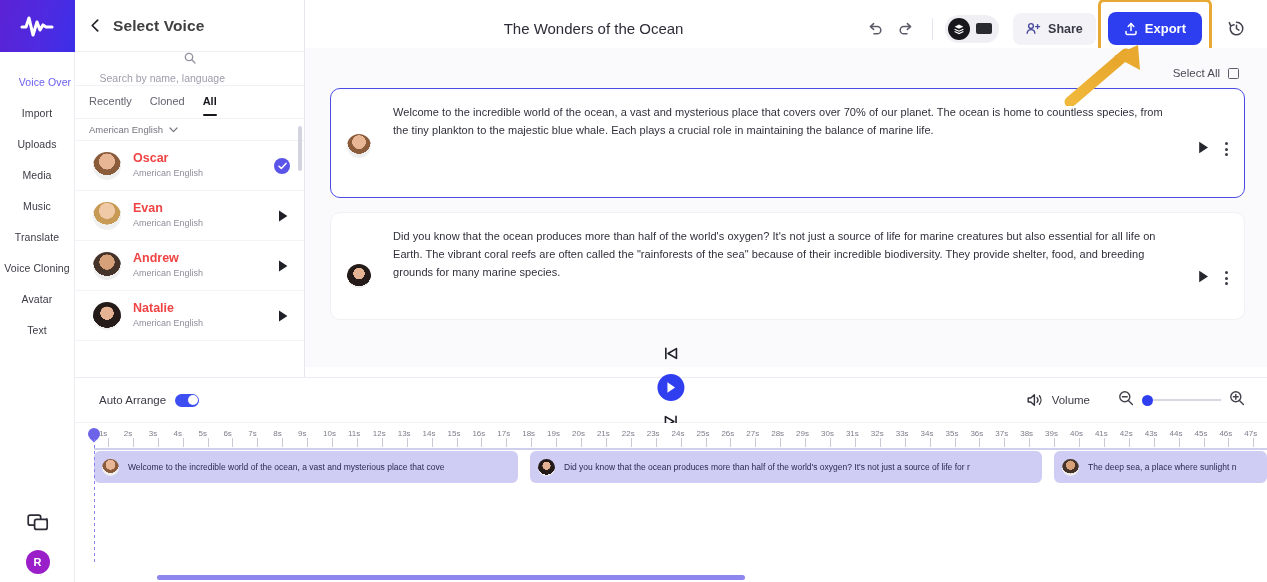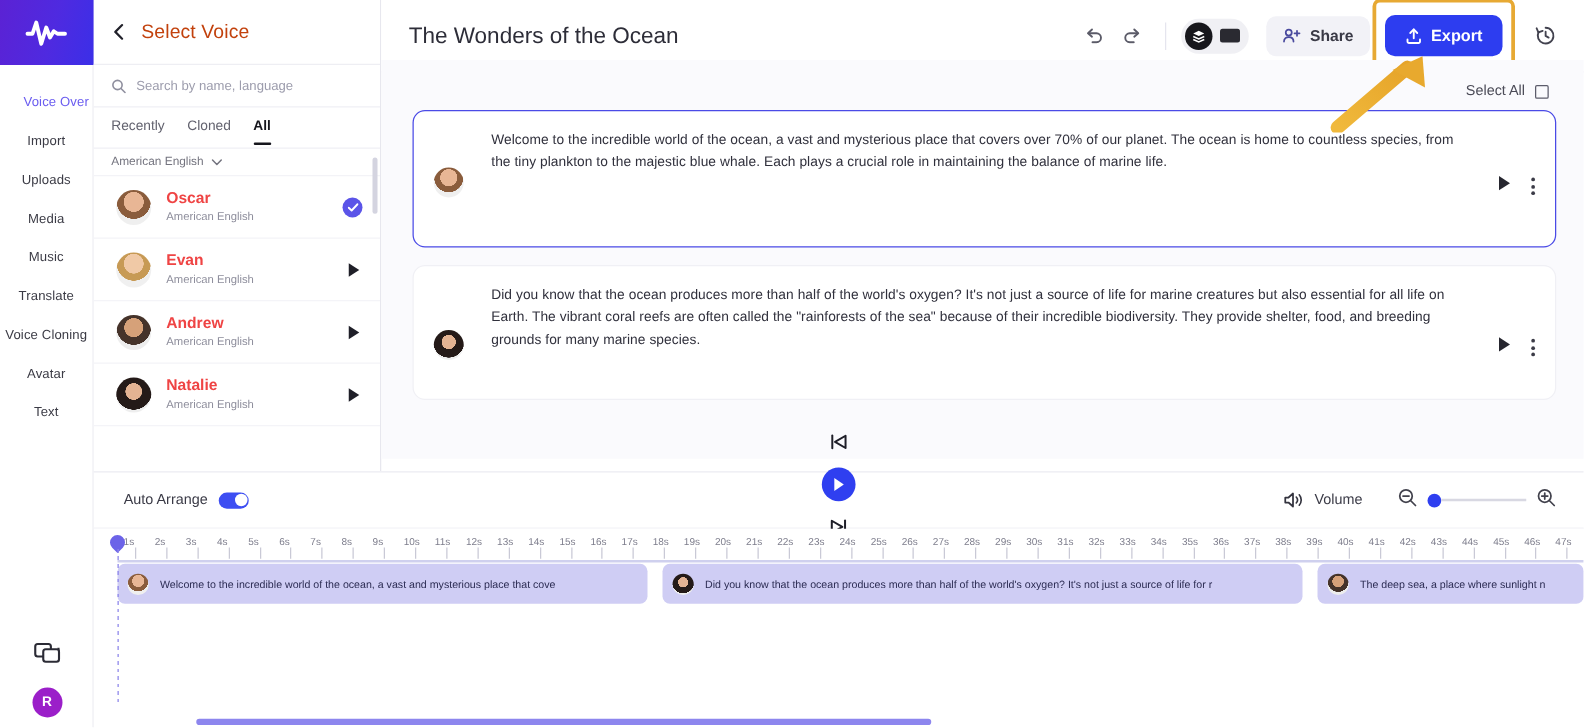--- a/index.html
+++ b/index.html
@@ -36,23 +36,23 @@
     font-weight:600; cursor:pointer;
   }
 
   
   .vpanel {
     position:absolute; left:75px; top:0; width:230px; height:377px;
     background:#fff; border-right:1px solid #e7e7ee;
   }
   .vhead { height:52px; display:flex; align-items:center; gap:11px; padding:0 14px; border-bottom:1px solid #eeeef3; }
   .back-ico { width:13px; height:13px; cursor:pointer; flex:0 0 auto; }
-  .vtitle { font-size:15.5px; font-weight:400; color:#c2410c; letter-spacing:.1px; }
-
-  .vsearch { height:34px; display:flex; align-items:center; gap:8px; padding:0 14px; border-bottom:1px solid #f0f0f5; }
+  .vtitle { font-size:15.5px; font-weight:700; color:#404040; letter-spacing:.1px; }
+
+  .vsearch { height:34px; display:flex; align-items:center; gap:8px; padding:0 14px; border-bottom:1px solid #f0f0f5;flex-direction:column; }
   .vsearch input {
     border:0; outline:0; font-size:10.5px; color:#8c8c9b;
     font-family:"Liberation Sans", sans-serif; background:transparent; width:180px;
   }
   .vsearch input::placeholder { color:#9d9dad; }
 
   .vtabs { height:33px; display:flex; align-items:center; gap:18px; padding:0 14px; border-bottom:1px solid #f0f0f5; }
   .vtab { font-size:11px; color:#63636f; cursor:pointer; position:relative; padding-bottom:2px; }
   .vtab.active { color:#16161d; font-weight:700; }
   .vtab.active::after {
@@ -69,21 +69,21 @@
   .vsub { font-size:9px; color:#8e8e9c; line-height:1.4; }
   .vcheck { width:16px; height:16px; border-radius:50%; background:#5b54e8; display:flex; align-items:center; justify-content:center; flex:0 0 auto; }
   .vplay { width:14px; flex:0 0 auto; display:flex; justify-content:center; cursor:pointer; }
   .vscroll { position:absolute; right:2.5px; top:126px; width:4px; height:45px; border-radius:3px; background:#d4d4e0; }
 
   
   .mhead {
     position:absolute; left:305px; top:0; right:0; height:58px;
     background:#fff; border-bottom:1px solid #eceaf4; display:flex; align-items:center; padding:0 16px 0 22px;
   }
-  .doc-title { font-size:18px; color:#2d2d38; flex:1 1 auto; }
+  .doc-title { font-size:15px; color:#2d2d38; flex:1 1 auto;text-align:center; }
   .hbtns { display:flex; align-items:center; gap:0; }
   .icn-btn { width:30px; height:30px; display:flex; align-items:center; justify-content:center; cursor:pointer; border-radius:6px; }
   .divider-v { width:1px; height:22px; background:#e5e5ee; margin:0 12px; }
   .seg-toggle {
     display:flex; align-items:center; gap:6px; background:#f0f0f4; border-radius:15px;
     padding:3px 7px 3px 3px; cursor:pointer; margin-right:14px;
   }
   .seg-circ { width:22px; height:22px; border-radius:50%; background:#17171c; display:flex; align-items:center; justify-content:center; }
   .seg-rect { width:16px; height:11px; border-radius:2px; background:#2a2a31; }
   .share-btn {

